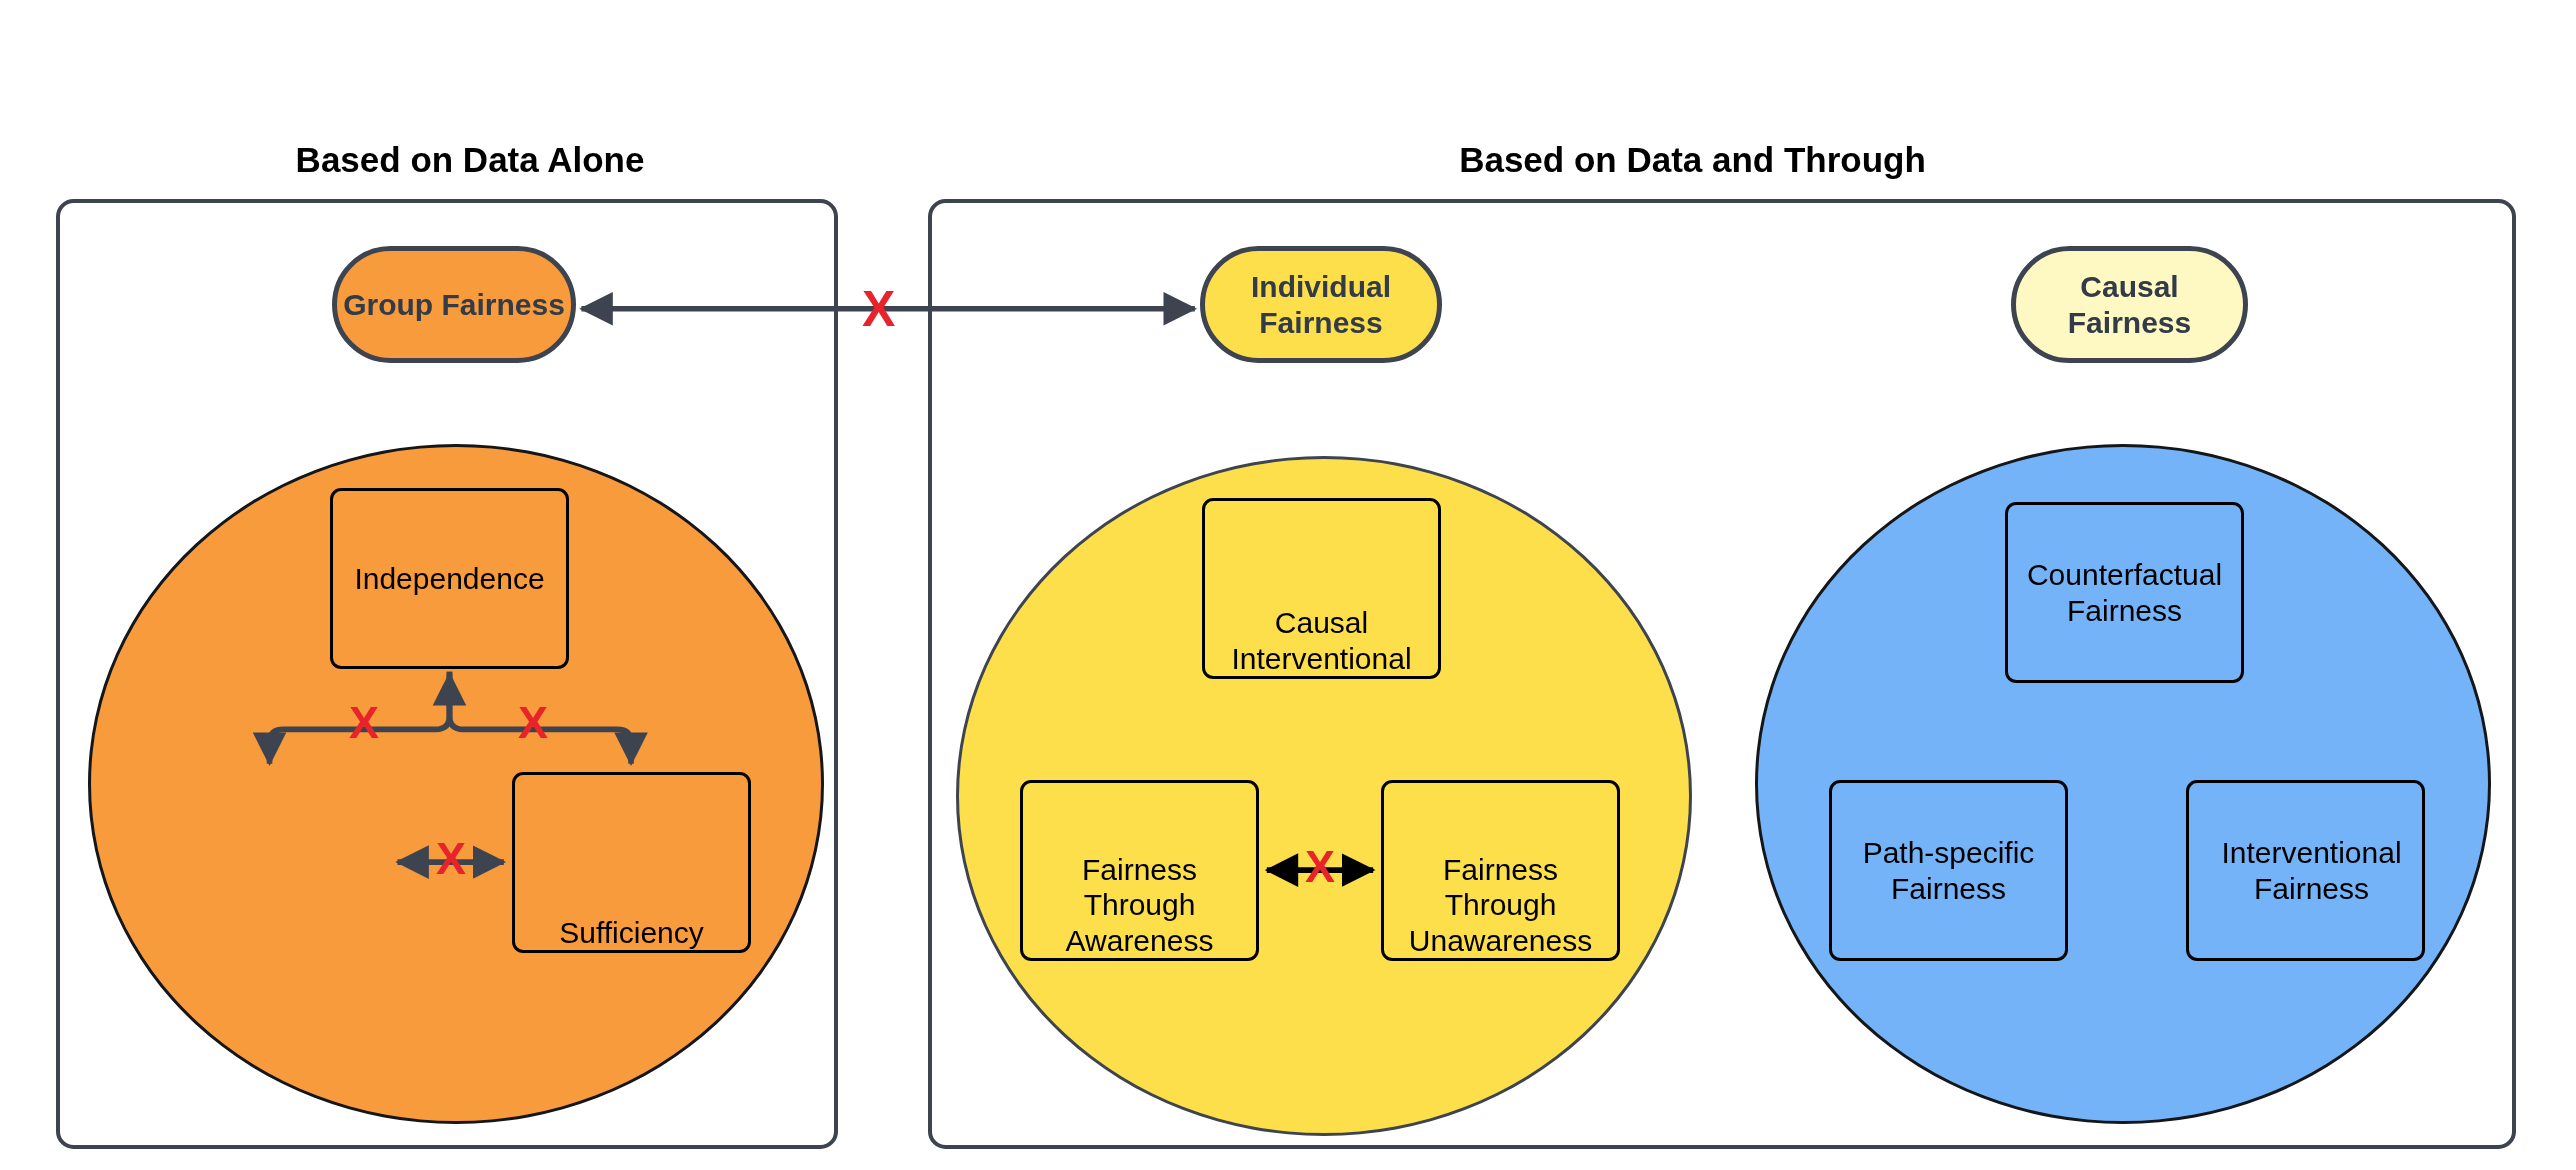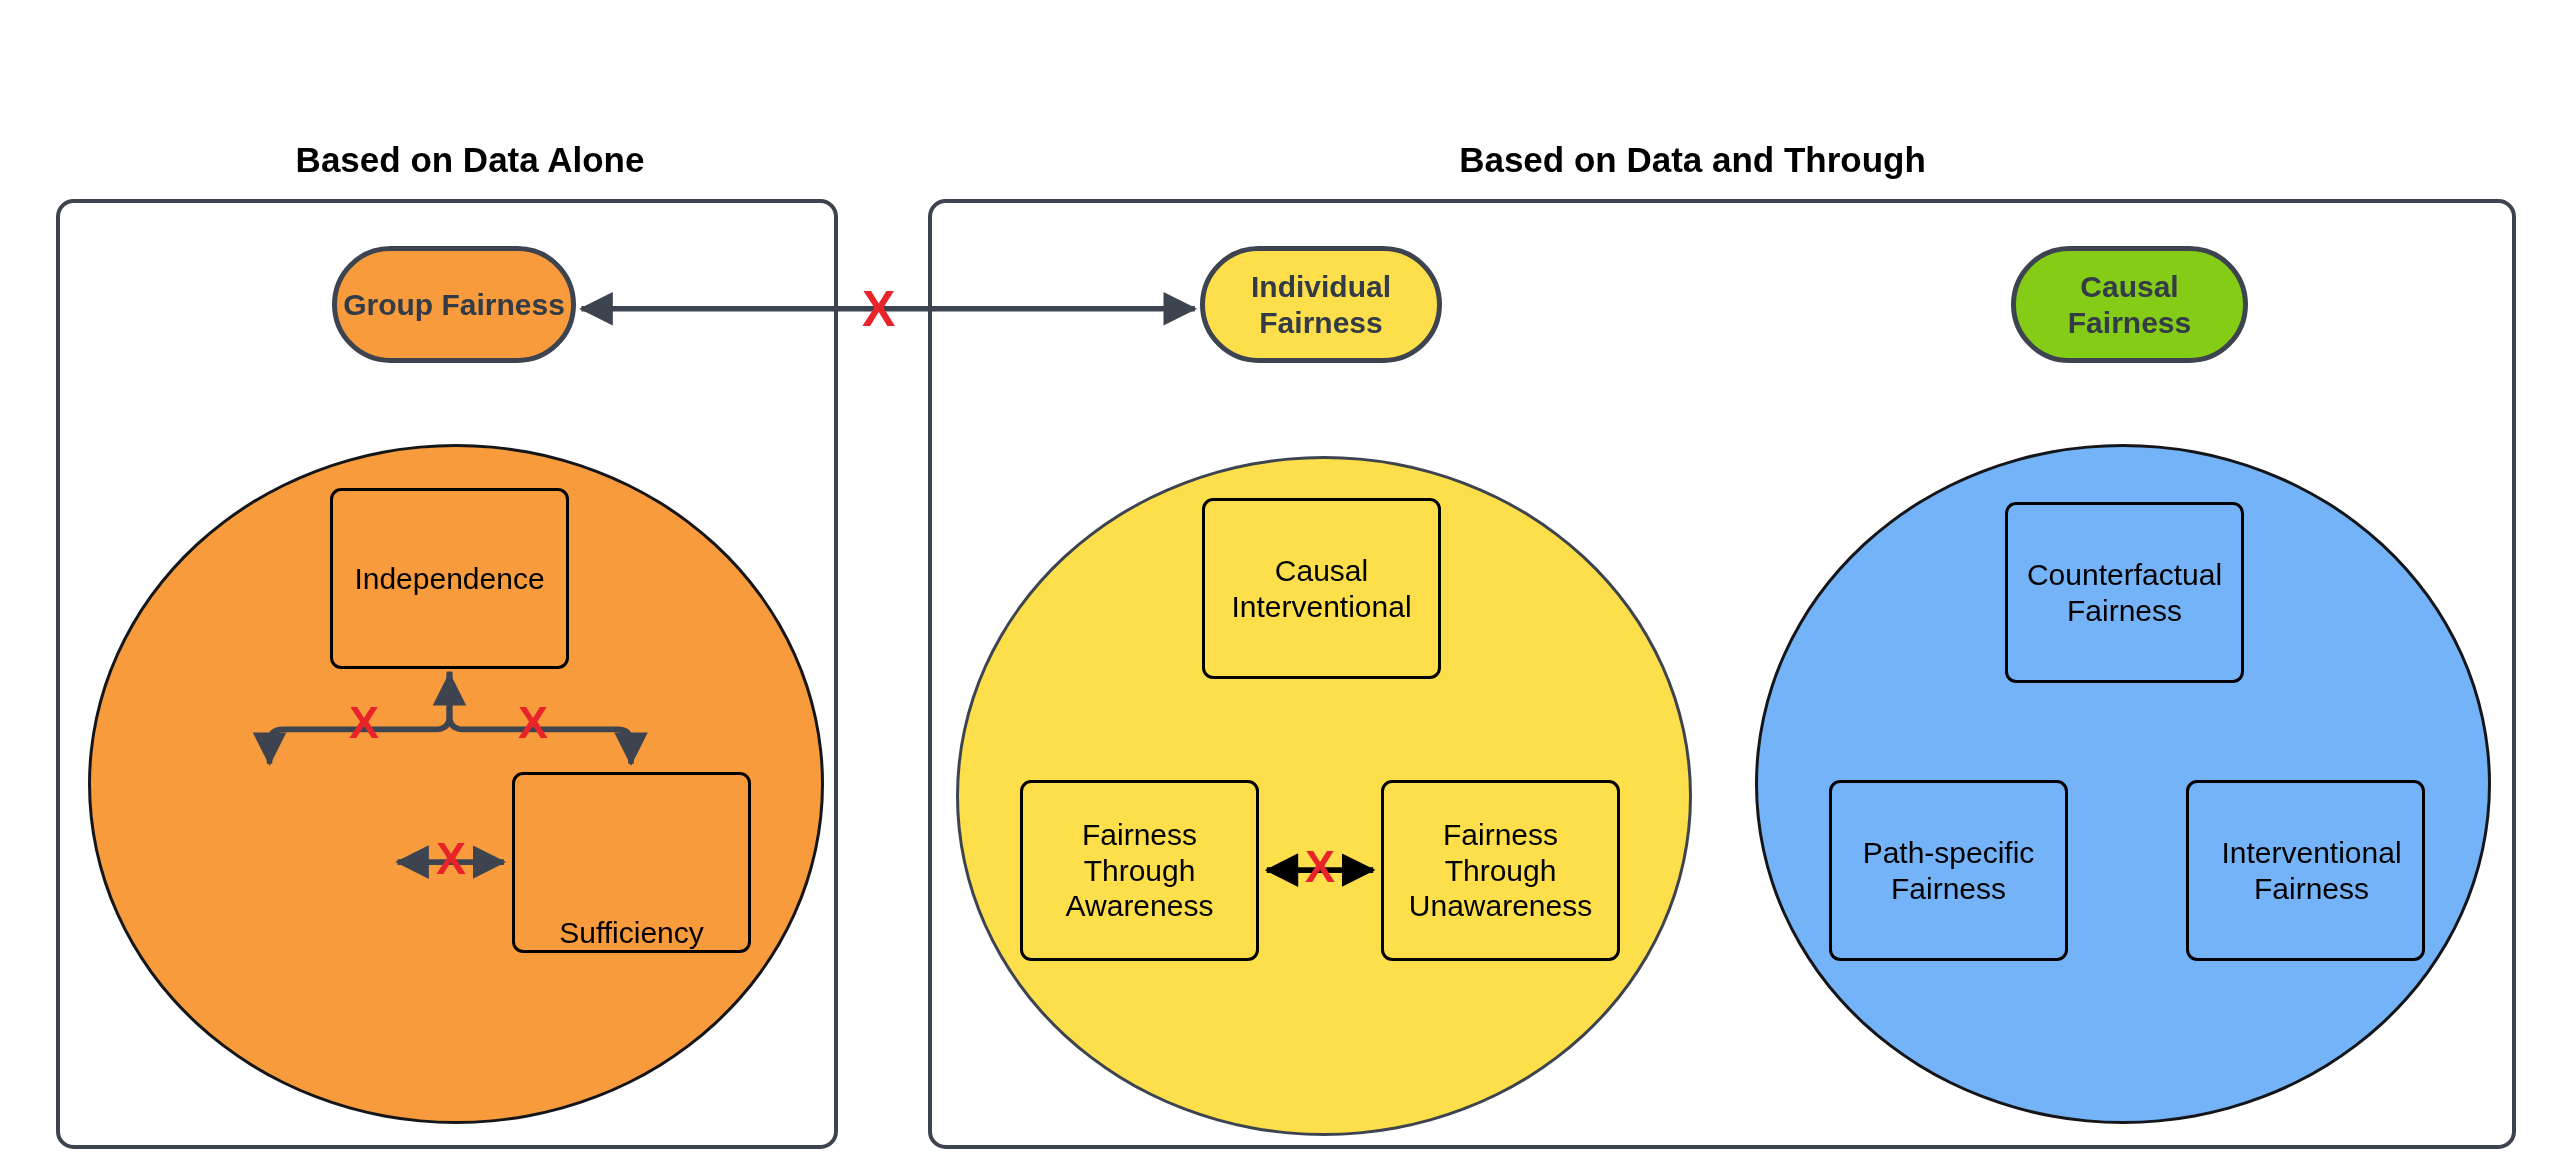--- a/index.html
+++ b/index.html
@@ -12,33 +12,33 @@
 
   .panel{position:absolute;border:4.8px solid #3d4450;border-radius:17.6px;
          background:#ffffff;box-sizing:border-box;}
 
   .pill{position:absolute;border:5.6px solid #3d4450;border-radius:799px;
         display:flex;align-items:center;justify-content:center;
         box-sizing:border-box;text-align:center;font-weight:bold;
         font-size:30px;line-height:1.18;color:#333b47;}
   .pill.orange{background:#F89B3C;}
   .pill.yellow{background:#FCDF4B;}
-  .pill.blue{background:#84cc16;}
+  .pill.blue{background:#fef9c3;}
 
   .bubble{position:absolute;border-radius:50%;box-sizing:border-box;}
   .bubble.orange{background:#F89B3C;border:3.2px solid #14161a;}
   .bubble.yellow{background:#FCDF4B;border:3.2px solid #3d4450;}
   .bubble.blue{background:#74B3F8;border:3.2px solid #14161a;}
 
   .node{position:absolute;border:3.2px solid #000000;border-radius:11.2px;
         box-sizing:border-box;display:flex;align-items:center;
         justify-content:center;text-align:center;font-size:30px;
         line-height:1.18;color:#000000;}
   .node.orange{background:#F89B3C;}
-  .node.yellow{background:#FCDF4B;}
+  .node.yellow{background:#FCDF4B;align-items:flex-end;}
   .node.blue{background:#74B3F8;}
 
   .redx{position:absolute;color:#E8232A;font-weight:bold;font-size:50px;
         line-height:1;z-index:40;user-select:none;}
   .redx.small{font-size:45px;}
 
   svg.overlay{position:absolute;left:0;top:0;width:2576px;height:1170px;
               pointer-events:none;z-index:20;overflow:visible;}
   svg.overlay .arr{stroke:#3d4450;stroke-width:7;fill:none;}
   svg.overlay .arrblk{stroke:#000000;stroke-width:7;fill:none;}

